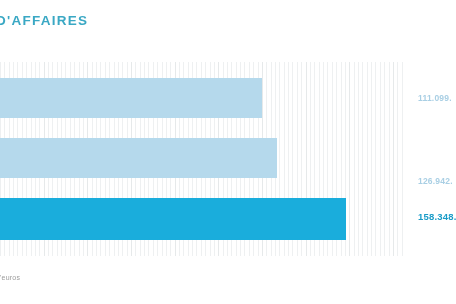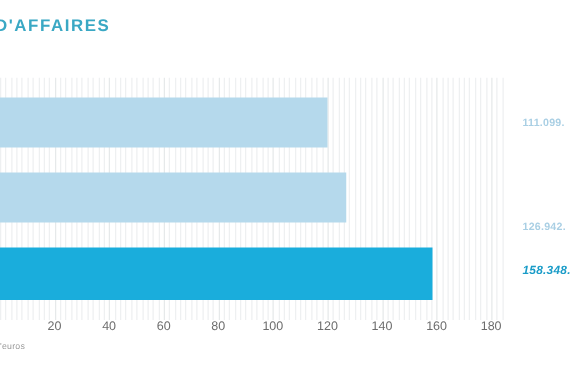--- a/index.html
+++ b/index.html
@@ -83,21 +83,21 @@
     color: #a9cfe4;
     font-weight: bold;
   }
   .value-label.strong {
     color: #1a9cc8;
     font-weight: bold;
     font-size: 9.5px;
   }
   .vl-0 { top: 93px; }
   .vl-1 { top: 153px; margin-top: 23px; }
-  .vl-2 { top: 211px; font-style: italic; }
+  .vl-2 { top: 211px; }
 
   
   .axis {
     position: absolute;
     left: 0;
     top: 256px;
     width: 456px;
     height: 20px;
   }
   .tick-label {
@@ -225,27 +225,16 @@
         <div class="bar bar-row-0" style="width: 261.94px; background: rgb(181, 217, 236);"></div>
         <div class="bar bar-row-1" style="width: 277px; background: rgb(181, 217, 236);"></div>
         <div class="bar bar-row-2" style="width: 345.54px; background: rgb(26, 173, 220);"></div>
       </div>
   </div>
 
   <div class="value-label muted vl-0">111.099.</div>
   <div class="value-label muted vl-1">126.942.</div>
   <div class="value-label strong vl-2">158.348.</div>
 
-  <div class="axis" id="axis">
-      <div class="tick-label" style="left: 43.66px;">20</div>
-      <div class="tick-label" style="left: 87.31px;">40</div>
-      <div class="tick-label" style="left: 130.97px;">60</div>
-      <div class="tick-label" style="left: 174.62px;">80</div>
-      <div class="tick-label" style="left: 218.28px;">100</div>
-      <div class="tick-label" style="left: 261.94px;">120</div>
-      <div class="tick-label" style="left: 305.59px;">140</div>
-      <div class="tick-label" style="left: 349.25px;">160</div>
-      <div class="tick-label" style="left: 392.9px;">180</div>
-    </div>
 
   <div class="axis-caption">ns d'euros</div>
 
 </div>
 
 </body></html>

